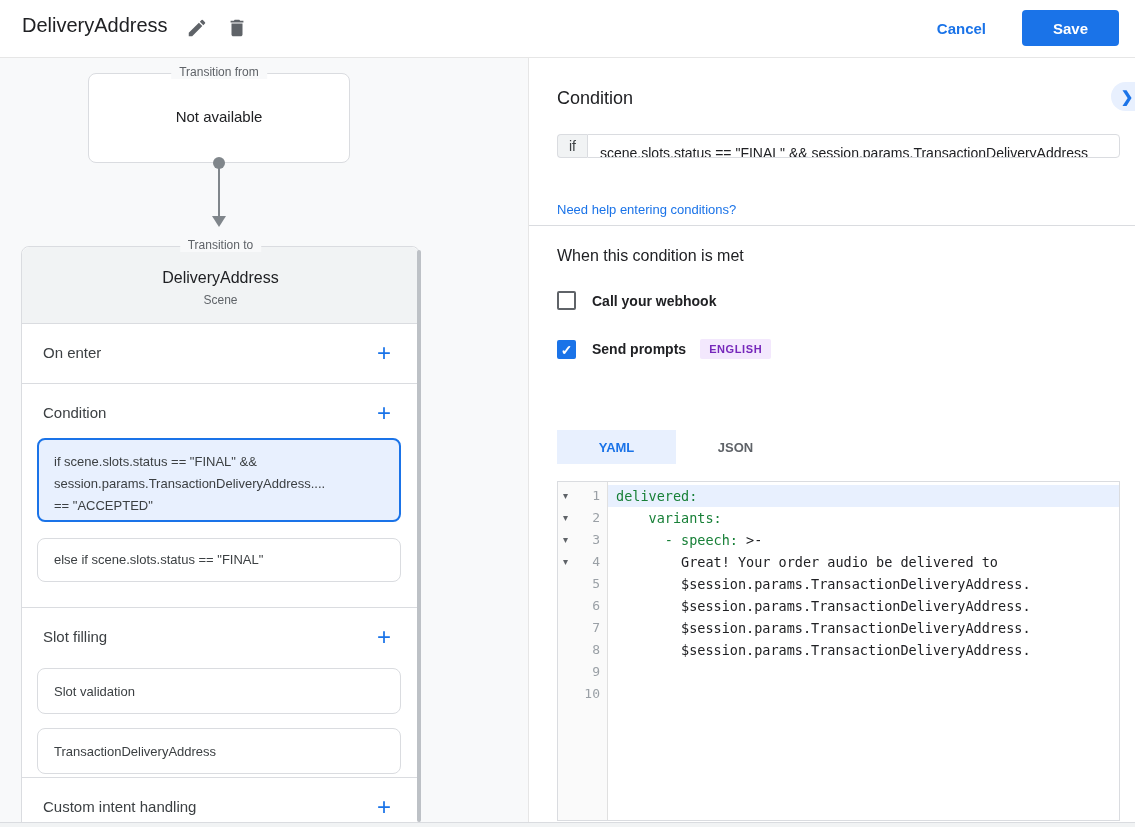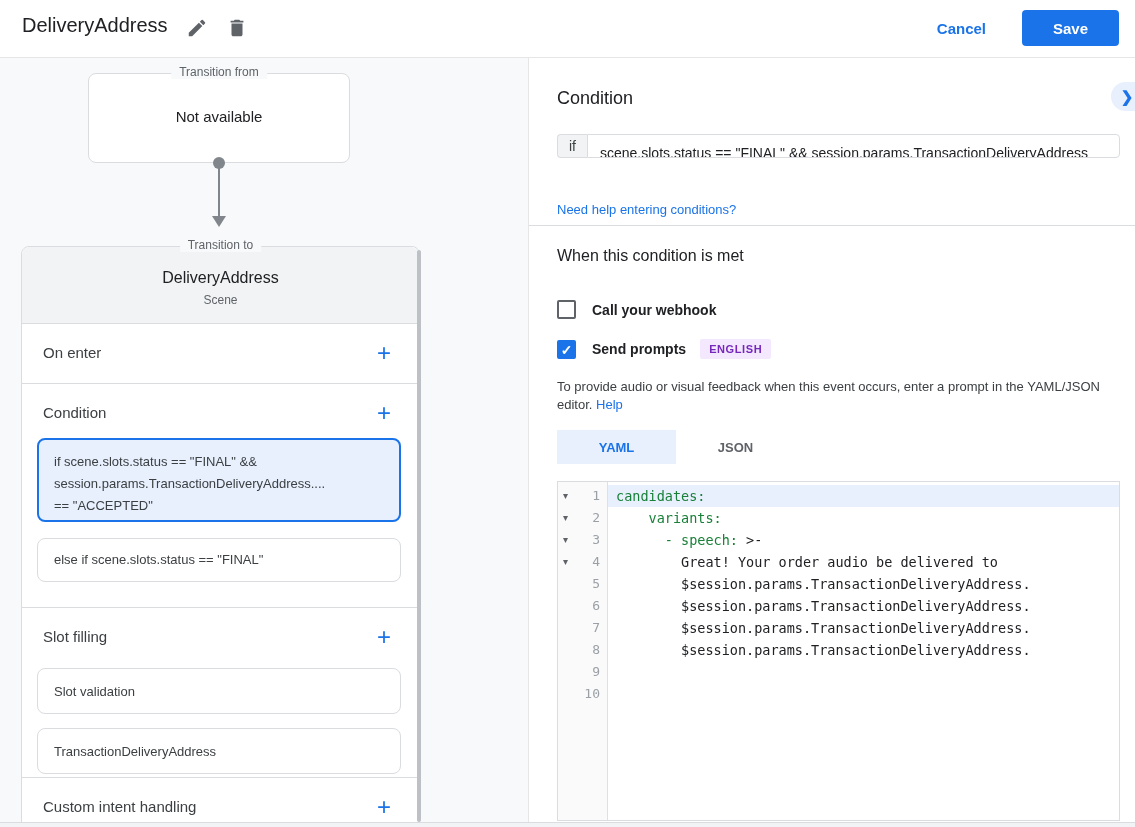--- a/index.html
+++ b/index.html
@@ -63,21 +63,21 @@
     color:var(--accent); font-size:15px; font-weight:700; padding-left:8px; }
   .ifrow{ position:absolute; left:28px; right:15px; top:76px; height:24px; display:flex; }
   .iftag{ width:30px; background:#f1f3f4; border:1px solid var(--border); border-right:none;
     border-radius:4px 0 0 4px; font-size:14px; color:#3c4043; display:flex; align-items:center; justify-content:center; }
   .ifval{ flex:1; border:1px solid var(--border); border-radius:0 4px 4px 0; background:#fff;
     font-size:14px; color:#202124; line-height:36px; padding:0 12px; white-space:nowrap; overflow:hidden; }
   .helplink{ position:absolute; left:28px; top:144px; font-size:13px; color:var(--accent); text-decoration:none; }
   .hdivider{ position:absolute; left:0; right:0; top:167px; height:1px; background:var(--border); }
   .when-title{ position:absolute; left:28px; top:189px; font-size:16px; font-weight:400; color:#202124; }
   .chkrow{ position:absolute; left:28px; display:flex; align-items:center; cursor:pointer; }
-  .chkrow.webhook{ top:233px;margin-top:9px; } .chkrow.prompts{ top:281px; }
+  .chkrow.webhook{ top:233px; } .chkrow.prompts{ top:281px; }
   .chkbox{ width:19px; height:19px; border:2px solid #5f6368; border-radius:2px; background:#fff; flex:0 0 auto; }
   .chkbox.checked{ background:var(--accent); border-color:var(--accent); color:#fff;
     font-size:14px; font-weight:700; text-align:center; line-height:17px; }
   .chklabel{ margin-left:16px; font-size:14px; font-weight:700; color:#202124; }
   .lang-badge{ margin-left:14px; background:#f3e8fd; color:#7627bb; font-size:11px; font-weight:700;
     letter-spacing:.6px; padding:4px 9px; border-radius:2px; }
   .desc{ position:absolute; left:28px; top:320px; max-width:560px; font-size:13px; color:#3c4043; line-height:18px; }
   .desc a{ color:var(--accent); text-decoration:none; }
   .tabs{ position:absolute; left:28px; top:372px; display:flex; }
   .tab{ width:119px; height:34px; border:none; background:none; font-size:13px; font-weight:700;
@@ -190,21 +190,20 @@
     <div class="chkbox"></div>
     <span class="chklabel">Call your webhook</span>
   </div>
 
   <div class="chkrow prompts">
     <div class="chkbox checked"><span>✓</span></div>
     <span class="chklabel">Send prompts</span>
     <span class="lang-badge">ENGLISH</span>
   </div>
 
-  <p class="desc"><span>To provide audio or visual feedback when this event occurs, enter a prompt in the YAML/JSON editor.</span> <a href="#">Help</a></p>
 
   <div class="tabs">
     <button class="tab active">YAML</button>
     <button class="tab">JSON</button>
   </div>
 
   <div class="editor">
     <div class="gutter">
       <div class="grow">
           <span class="fold">▾</span>
@@ -235,21 +234,21 @@
           <span class="lnum">8</span>
         </div>
       <div class="grow">
           <span class="lnum">9</span>
         </div>
       <div class="grow">
           <span class="lnum">10</span>
         </div>
     </div>
     <div class="codearea">
-      <div class="crow hl"><span class="key">candidates:</span><span></span></div>
+      <div class="crow hl"><span class="key">delivered:</span><span></span></div>
       <div class="crow"><span class="key">    variants:</span><span></span></div>
       <div class="crow"><span class="key">      - speech:</span><span> &gt;-</span></div>
       <div class="crow"><span class="key"></span><span>        Great! Your order audio be delivered to</span></div>
       <div class="crow"><span class="key"></span><span>        $session.params.TransactionDeliveryAddress.</span></div>
       <div class="crow"><span class="key"></span><span>        $session.params.TransactionDeliveryAddress.</span></div>
       <div class="crow"><span class="key"></span><span>        $session.params.TransactionDeliveryAddress.</span></div>
       <div class="crow"><span class="key"></span><span>        $session.params.TransactionDeliveryAddress.</span></div>
       <div class="crow"><span class="key"></span><span></span></div>
     </div>
   </div>

